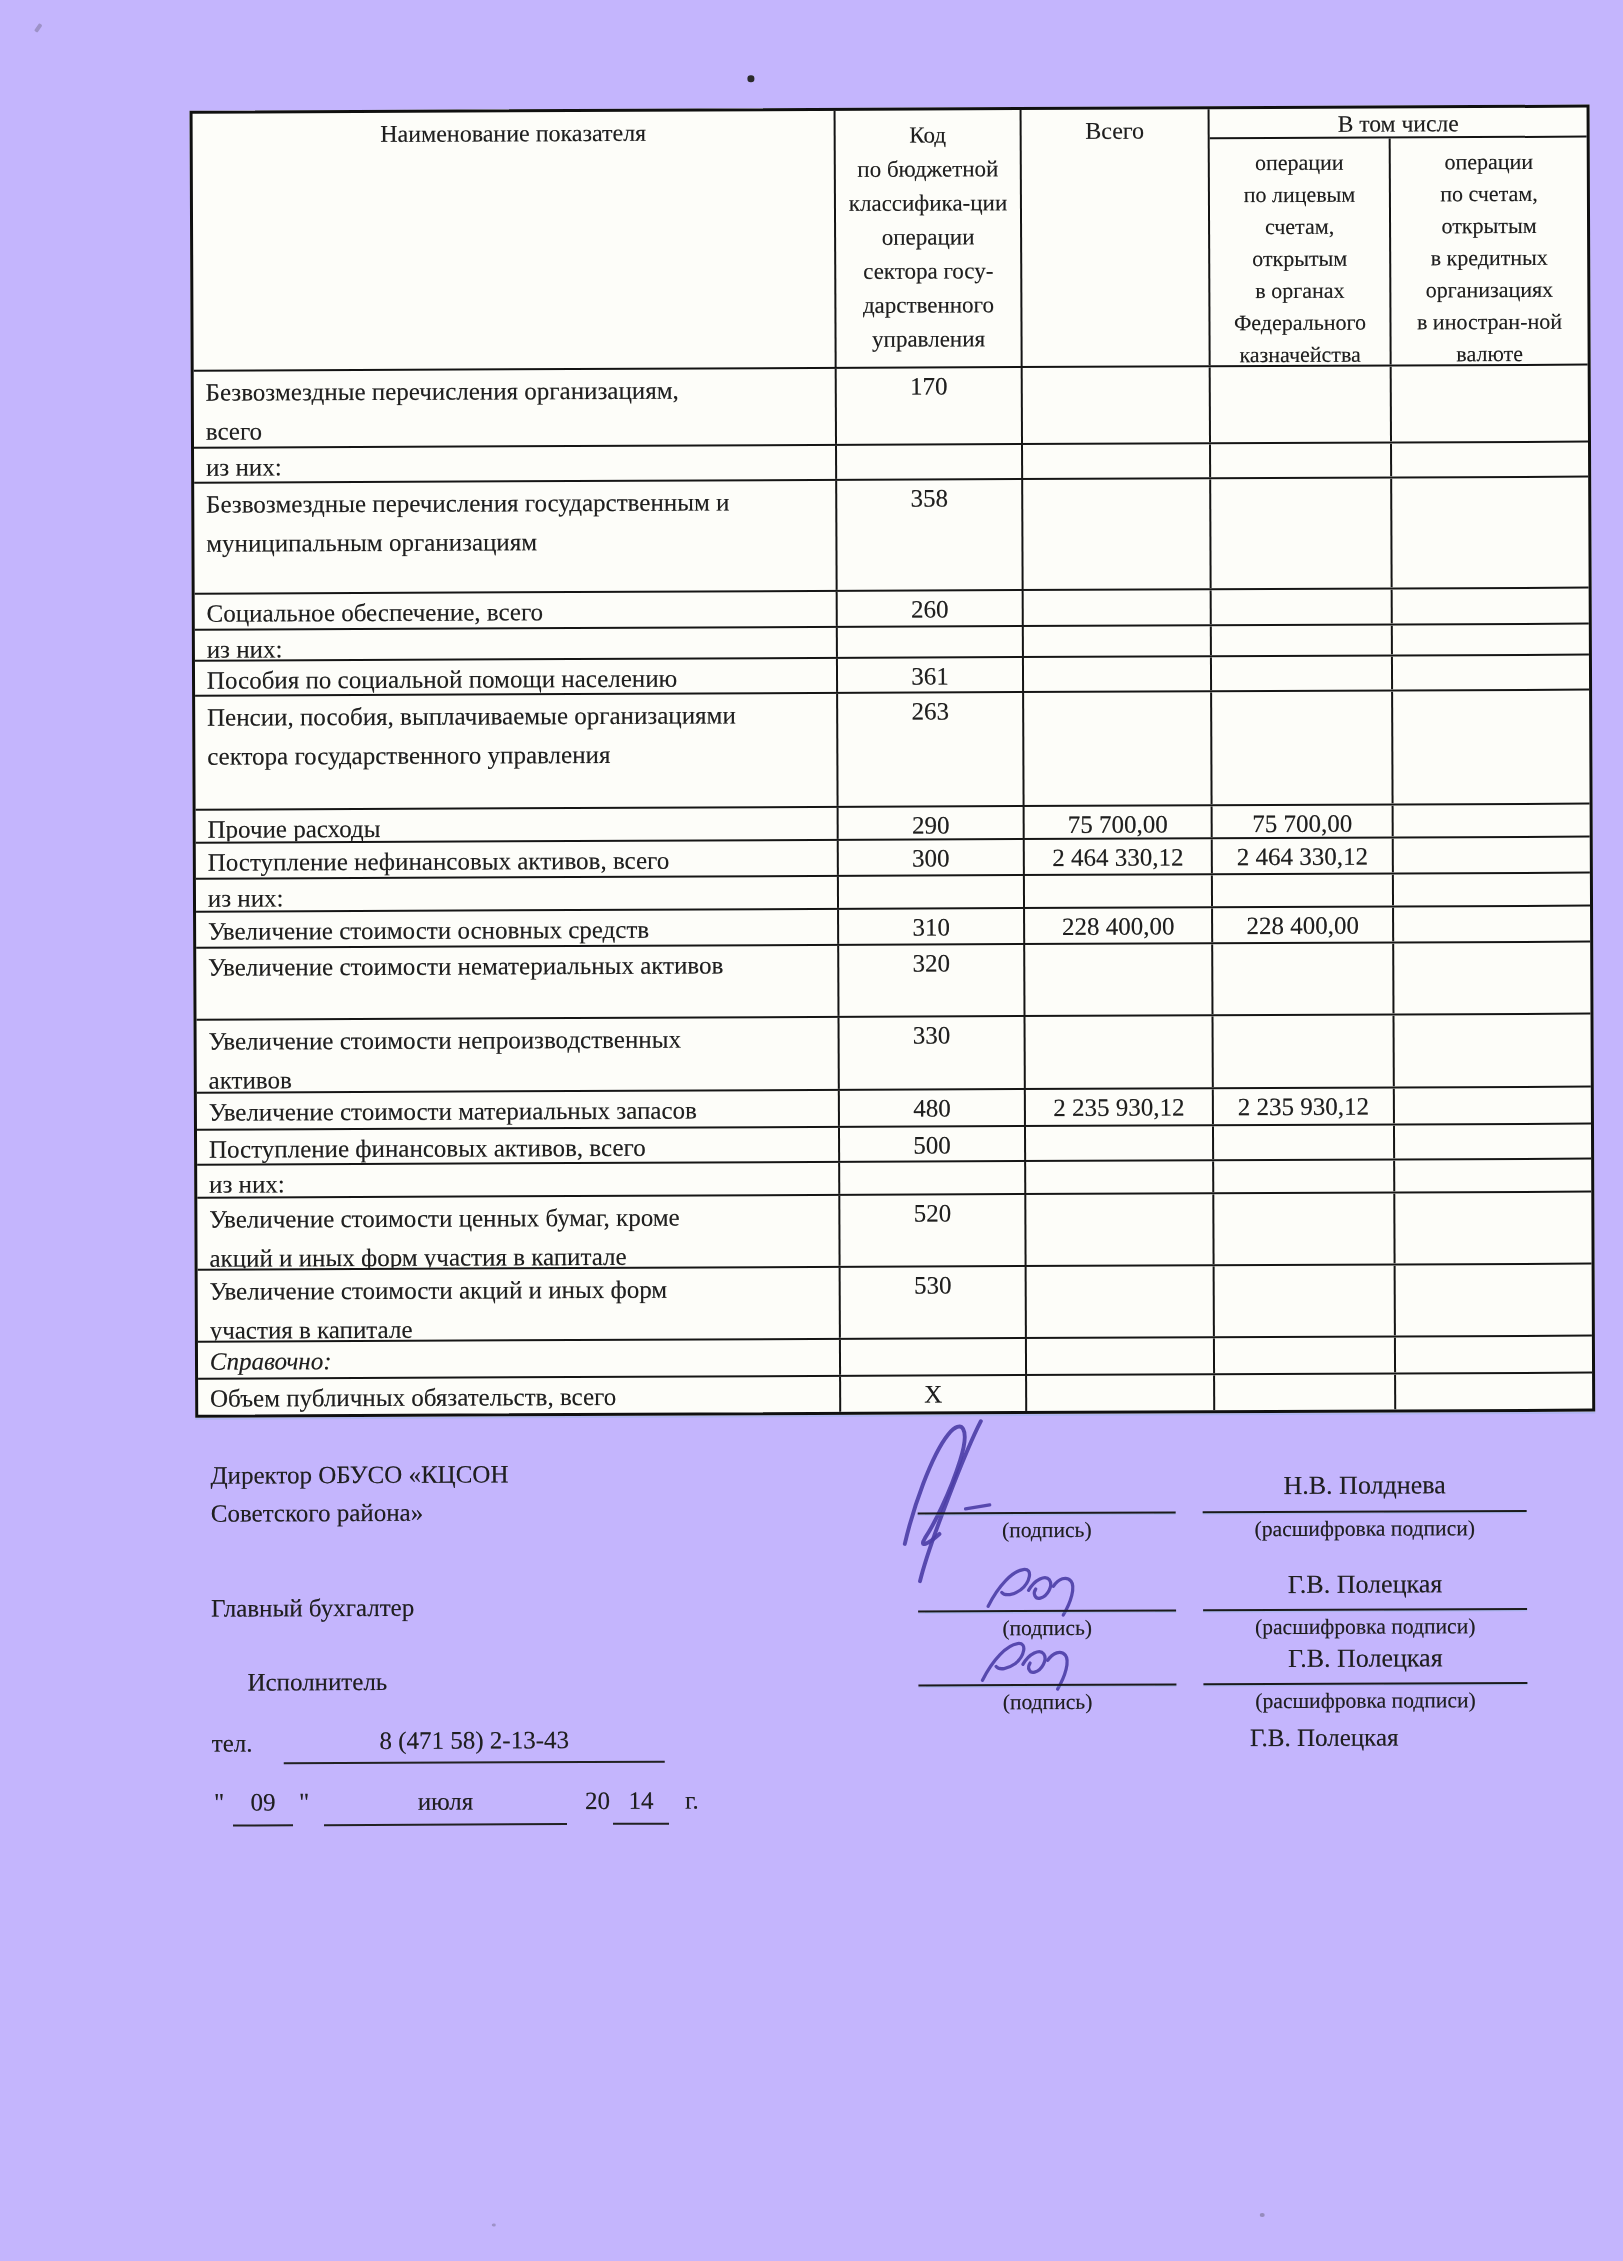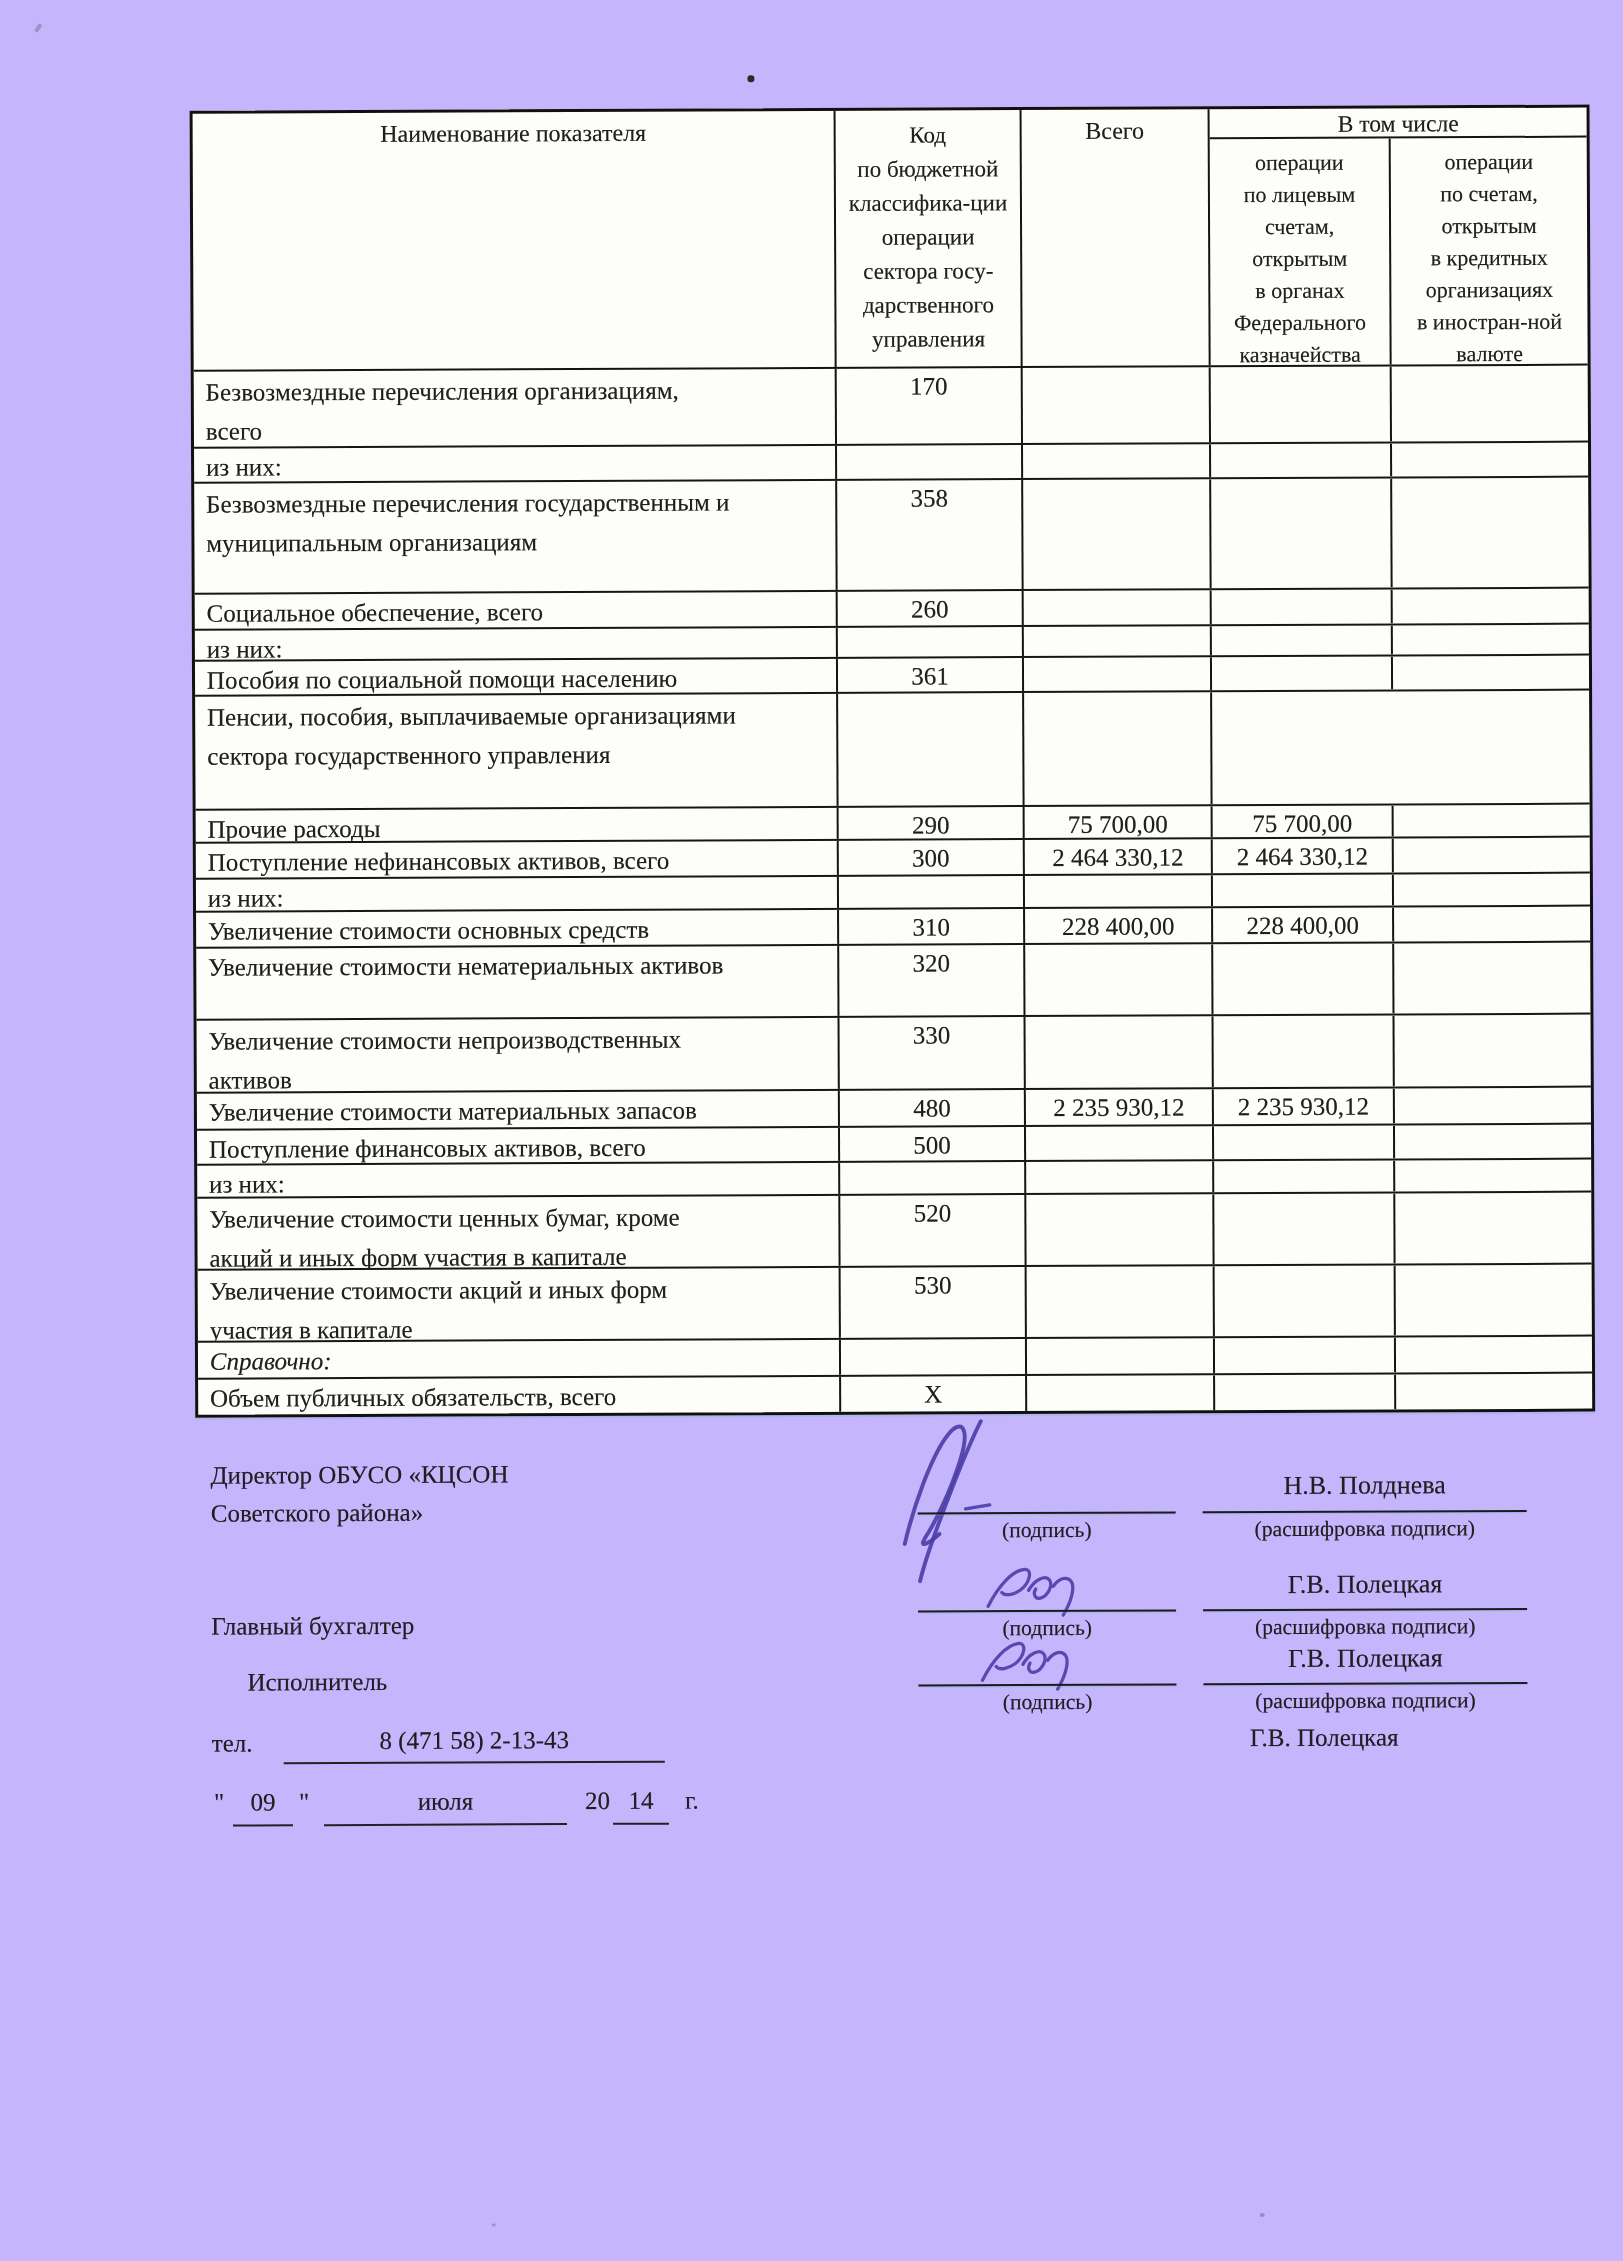--- a/index.html
+++ b/index.html
@@ -167,20 +167,21 @@
         <div class="c cell-label txt">Пособия по социальной помощи населению</div>
         <div class="c cell-num txt">361</div>
         <div class="c cell-num txt"></div>
         <div class="c cell-num txt"></div>
         <div class="c cell-num txt"></div>
       </div>
 
       <div class="trow tall" style="height: 114px;">
         <div class="c cell-label txt">Пенсии, пособия, выплачиваемые организациями
 сектора государственного управления</div>
+        <div class="c cell-num txt">263</div>
         <div class="c cell-num txt"></div>
         <div class="c cell-num txt"></div>
         <div class="c cell-num txt"></div>
       </div>
 
       <div class="trow" style="height: 33px;">
         <div class="c cell-label txt">Прочие расходы</div>
         <div class="c cell-num txt">290</div>
         <div class="c cell-num txt">75 700,00</div>
         <div class="c cell-num txt">75 700,00</div>
@@ -294,21 +295,21 @@
       <path d="M78,262 C92,205 150,60 172,18" stroke-width="6"></path>
       <path d="M55,205 C68,150 96,70 122,38 C143,13 156,28 140,78 C124,128 100,175 86,196 C76,212 90,206 108,190" stroke-width="6"></path>
       <path d="M148,152 L185,146" stroke-width="5"></path>
     </svg>
     <div class="abs sigline" style="left:916px;top:1513px;width:258px;"></div>
     <div class="abs signame txt" style="left:1201px;top:1473px;width:324px;">Н.В. Полднева</div>
     <div class="abs sigline" style="left:1201px;top:1513px;width:324px;"></div>
     <div class="abs caption txt" style="left:916px;top:1519px;width:258px;">(подпись)</div>
     <div class="abs caption txt" style="left:1201px;top:1519px;width:324px;">(расшифровка подписи)</div>
 
-    <div class="abs role txt" style="left:209px;top:1587px;margin-top:18px;">Главный бухгалтер</div>
+    <div class="abs role txt" style="left:209px;top:1587px;">Главный бухгалтер</div>
     <svg class="abs handsig" style="left:978px;top:1560px;" width="118" height="62" viewBox="0 0 180 95">
       <path d="M12,72 C28,40 50,18 66,16 C82,14 76,36 62,47 C51,55 38,57 33,51" stroke-width="5"></path>
       <path d="M74,48 C84,31 100,24 106,32 C112,41 103,57 92,60 C84,62 80,53 85,46" stroke-width="5"></path>
       <path d="M112,42 C120,30 132,26 139,34 C146,43 139,66 127,86" stroke-width="5"></path>
     </svg>
     <div class="abs sigline" style="left:916px;top:1611px;width:258px;"></div>
     <div class="abs signame txt" style="left:1201px;top:1572px;width:324px;">Г.В. Полецкая</div>
     <div class="abs sigline" style="left:1201px;top:1611px;width:324px;"></div>
     <div class="abs caption txt" style="left:916px;top:1617px;width:258px;">(подпись)</div>
     <div class="abs caption txt" style="left:1201px;top:1617px;width:324px;">(расшифровка подписи)</div>

